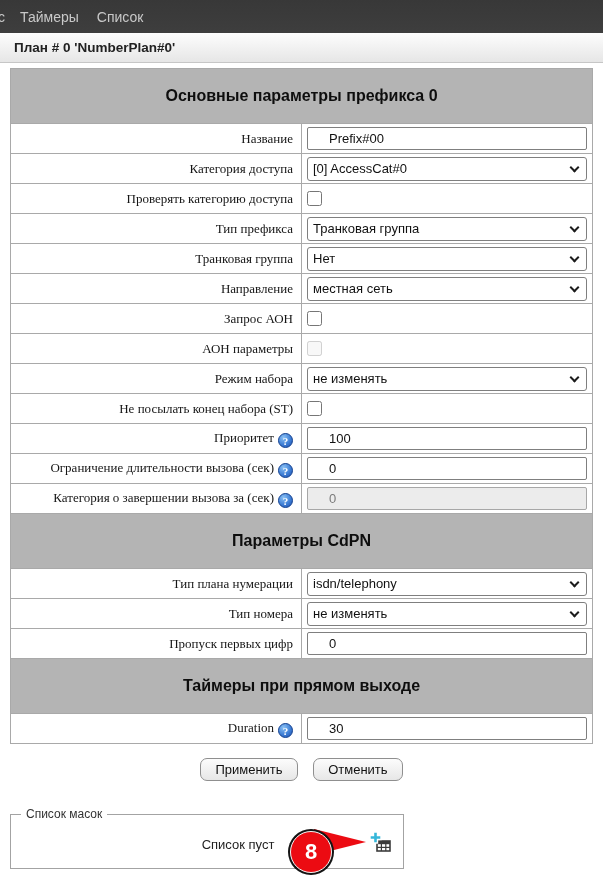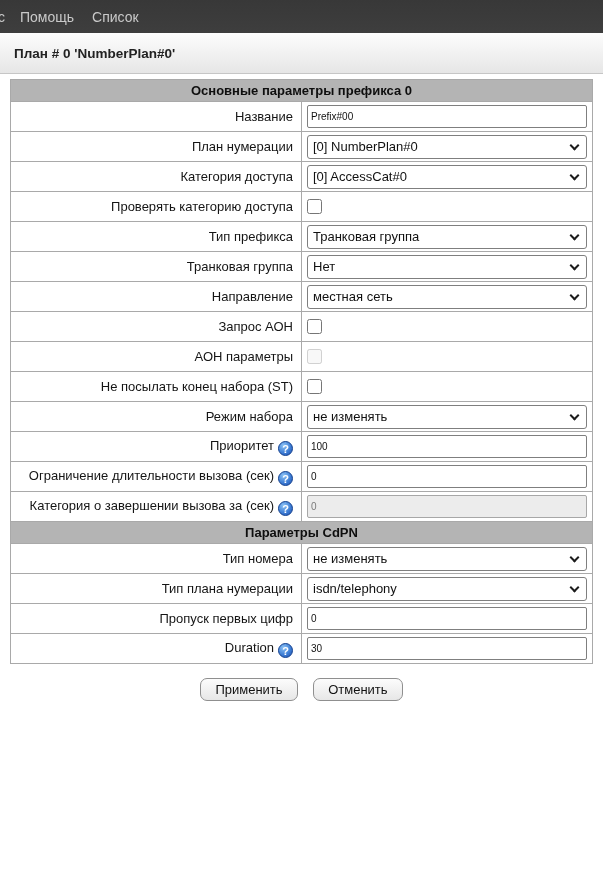--- a/index.html
+++ b/index.html
@@ -14,54 +14,54 @@
   
   .menubar {
     height:33px; background:linear-gradient(#383838,#3e3e3e);
     display:flex; align-items:center;
     color:#c9c9c9; font-size:14px;
   }
   .menubar .mitem { margin-right:18px; cursor:pointer; white-space:nowrap; }
   .menubar .mitem.partial { margin-left:-2px; width:8px; overflow:hidden; margin-right:14px; }
   
   .page-header {
-    height:41px;
+    height:30px;
     background:linear-gradient(#fdfdfd,#e6e6e6);
     border-bottom:1px solid #c6c6c6;
     display:flex; align-items:center;
     padding-left:14px;
     font-weight:bold; font-size:13.5px; color:#222;
   }
   
   .content { padding:5px 10px 0 10px; }
   table.cfg { width:583px; border-collapse:collapse; table-layout:fixed; }
   table.cfg td { border:1px solid #a9a9a9; }
   td.sec-header {
     background:#b4b4b4; text-align:center;
-    font-weight:bold; font-size:13px; color:#0e0e0e;
-    height:22px; padding:2px 0;
+    font-weight:bold; font-size:16px; color:#0e0e0e;
+    height:22px; padding:18px 0;
   }
   td.lbl {
     width:273px; text-align:right;
     padding:0 8px 0 0; height:30px;
-    font-size:13px; color:#151515;
+    font-size:13px; color:#151515;font-family:Liberation Serif, serif;
   }
   td.val { padding:0 5px; }
   .help {
     display:inline-block; width:15px; height:15px; border-radius:50%;
     background:radial-gradient(circle at 35% 28%, #8cc2f4 0%, #3f7fd6 55%, #1d4fae 100%);
     border:1px solid #16428f;
     color:#fff; font-weight:bold; font-size:11px; line-height:14px;
     text-align:center; vertical-align:-3px; margin-left:4px; cursor:pointer;
   }
   input[type="text"] {
     width:100%; height:23px;
     border:1px solid #7f7f7f; border-radius:2px;
-    font-family:"Liberation Sans", sans-serif; font-size:10px;
-    padding:0 3px; background:#fff; color:#111;
+    font-family:"Liberation Sans", sans-serif; font-size:13px;
+    padding:0 21px; background:#fff; color:#111;
   }
   input[type="text"]:disabled {
     background:#ececec; color:#7b7b7b; border-color:#a7a7a7;
   }
   .select-wrap { position:relative; width:100%; }
   select {
     width:100%; height:24px;
     -webkit-appearance:none; appearance:none;
     border:1px solid #7f7f7f; border-radius:3px;
     background:#fff; font-family:"Liberation Sans", sans-serif;
@@ -118,47 +118,41 @@
   .add-mask-btn {
     position:absolute; left:358px; top:10px;
     width:24px; height:24px; cursor:pointer;
   }
 </style>
 </head>
 <body>
 
 <div class="menubar">
   <span class="mitem partial">с</span>
-  <span class="mitem">Помощь</span>
+  <span class="mitem">Таймеры</span>
   <span class="mitem">Список</span>
 </div>
 
 <div class="page-header">
   <span>План # 0 'NumberPlan#0'</span>
 </div>
 
 <div class="content">
   <table class="cfg">
 
     <tbody>
         <tr>
           <td class="sec-header" colspan="2">Основные параметры префикса 0</td>
         </tr>
 
     <tr>
       <td class="lbl"><span>Название</span></td>
       <td class="val"><input type="text" value="Prefix#00" style=""></td>
     </tr>
 
-    <tr>
-      <td class="lbl"><span>План нумерации</span></td>
-      <td class="val">
-            <div class="select-wrap"><select><option>[0] NumberPlan#0</option></select><span class="sel-arrow"></span></div>
-          </td>
-    </tr>
 
     <tr>
       <td class="lbl"><span>Категория доступа</span></td>
       <td class="val">
             <div class="select-wrap"><select><option>[0] AccessCat#0</option></select><span class="sel-arrow"></span></div>
           </td>
     </tr>
 
     <tr>
       <td class="lbl"><span>Проверять категорию доступа</span></td>
@@ -190,77 +184,102 @@
       <td class="lbl"><span>Запрос АОН</span></td>
       <td class="val"><input type="checkbox" style=""></td>
     </tr>
 
     <tr>
       <td class="lbl"><span>АОН параметры</span></td>
       <td class="val"><input type="checkbox" disabled="" style=""></td>
     </tr>
 
     <tr>
+      <td class="lbl"><span>Режим набора</span></td>
+      <td class="val">
+            <div class="select-wrap"><select><option>не изменять</option></select><span class="sel-arrow"></span></div>
+          </td>
+    </tr>
+
+    <tr>
       <td class="lbl"><span>Не посылать конец набора (ST)</span></td>
       <td class="val"><input type="checkbox" style=""></td>
     </tr>
 
     <tr>
-      <td class="lbl"><span>Режим набора</span></td>
-      <td class="val">
-            <div class="select-wrap"><select><option>не изменять</option></select><span class="sel-arrow"></span></div>
-          </td>
-    </tr>
-
-    <tr>
       <td class="lbl"><span>Приоритет</span><span class="help">?</span></td>
       <td class="val"><input type="text" value="100" style=""></td>
     </tr>
 
     <tr>
       <td class="lbl"><span>Ограничение длительности вызова (сек)</span><span class="help">?</span></td>
       <td class="val"><input type="text" value="0" style=""></td>
     </tr>
 
     <tr>
       <td class="lbl"><span>Категория о завершении вызова за (сек)</span><span class="help">?</span></td>
       <td class="val"><input type="text" disabled="" value="0" style=""></td>
     </tr>
 
 
     <tr>
           <td class="sec-header" colspan="2">Параметры CdPN</td>
         </tr>
 
     <tr>
+      <td class="lbl"><span>Тип плана нумерации</span></td>
+      <td class="val">
+            <div class="select-wrap"><select><option>isdn/telephony</option></select><span class="sel-arrow"></span></div>
+          </td>
+    </tr>
+
+    <tr>
       <td class="lbl"><span>Тип номера</span></td>
       <td class="val">
             <div class="select-wrap"><select><option>не изменять</option></select><span class="sel-arrow"></span></div>
-          </td>
-    </tr>
-
-    <tr>
-      <td class="lbl"><span>Тип плана нумерации</span></td>
-      <td class="val">
-            <div class="select-wrap"><select><option>isdn/telephony</option></select><span class="sel-arrow"></span></div>
           </td>
     </tr>
 
     <tr>
       <td class="lbl"><span>Пропуск первых цифр</span></td>
       <td class="val"><input type="text" value="0" style=""></td>
     </tr>
 
+    <tr>
+          <td class="sec-header" colspan="2">Таймеры при прямом выходе</td>
+        </tr>
 
 
     <tr>
       <td class="lbl"><span>Duration</span><span class="help">?</span></td>
       <td class="val"><input type="text" value="30" style=""></td>
     </tr>
   </tbody>
     </table>
 
   <div class="btn-row">
     <button class="btn">Применить</button>
     <button class="btn">Отменить</button>
   </div>
 
+  <fieldset class="mask-box">
+    <legend>Список масок</legend>
+    <div class="empty-text">Список пуст</div>
+
+    <div class="annot-arrow"></div>
+    <div class="annot-circle">
+      <span>8</span>
+    </div>
+
+    <div class="add-mask-btn">
+      <svg width="24" height="24" viewBox="0 0 24 24">
+
+        <rect x="8" y="10" width="13" height="10" fill="#ffffff" stroke="#3c3c3c" stroke-width="1.6"></rect>
+        <rect x="8" y="10" width="13" height="3.2" fill="#3c3c3c"></rect>
+        <line x1="12.4" y1="13" x2="12.4" y2="20" stroke="#3c3c3c" stroke-width="1.2"></line>
+        <line x1="16.8" y1="13" x2="16.8" y2="20" stroke="#3c3c3c" stroke-width="1.2"></line>
+        <line x1="8" y1="16.4" x2="21" y2="16.4" stroke="#3c3c3c" stroke-width="1.2"></line>
+
+        <path d="M4.5 1 h4 v3.5 H12 v4 H8.5 V12 h-4 V8.5 H1 v-4 h3.5 Z" fill="#35b6d9" stroke="#ffffff" stroke-width="1.4"></path>
+      </svg>
+    </div>
+  </fieldset>
 </div>
 
 </body></html>

